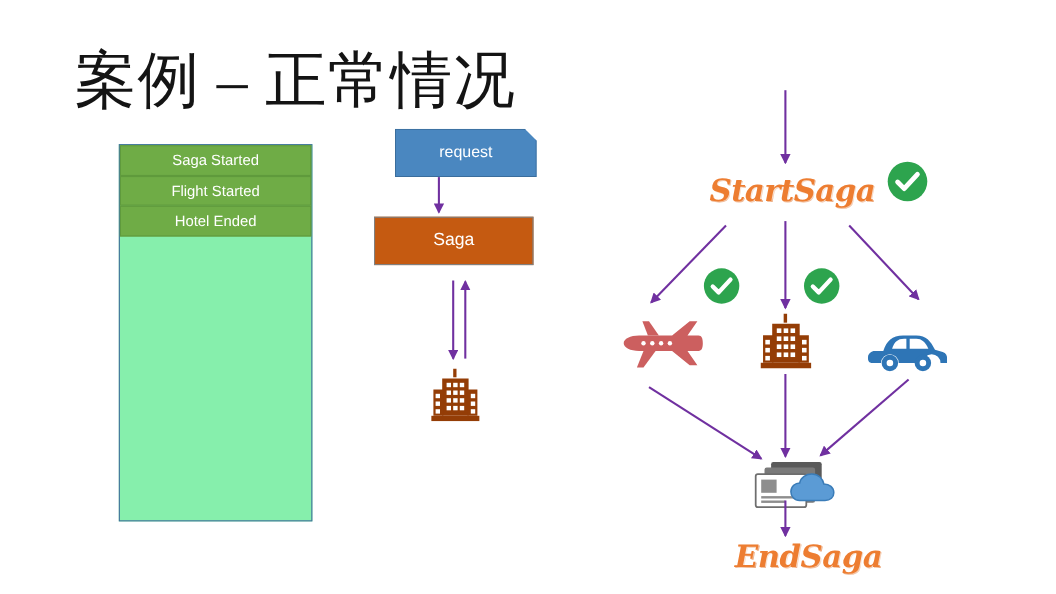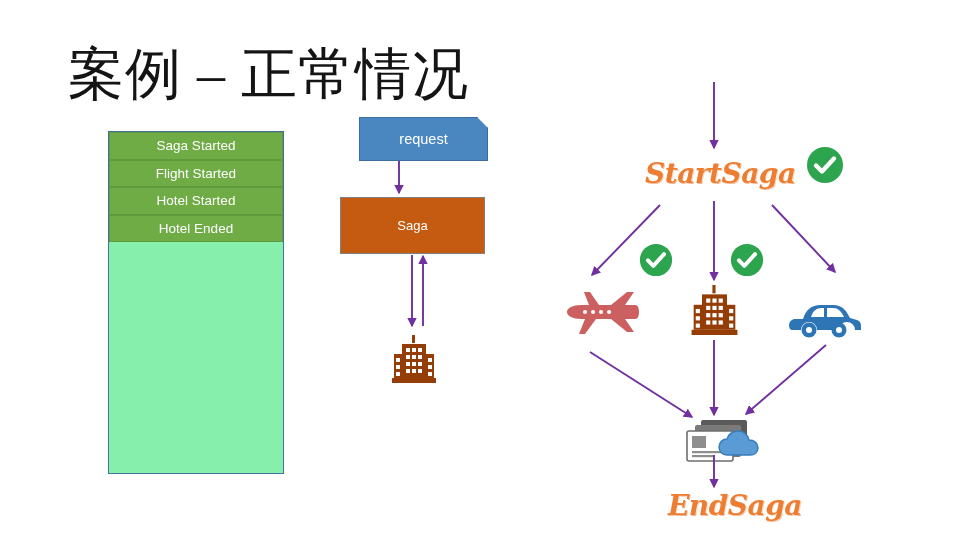--- a/index.html
+++ b/index.html
@@ -68,26 +68,26 @@
     display: flex;
     align-items: center;
     justify-content: center;
     clip-path: polygon(0 0, calc(100% - 11px) 0, 100% 11px, 100% 100%, 0 100%);
   }
   #saga-box {
     position: absolute;
     left: 340px;
     top: 197px;
     width: 145px;
-    height: 57px;
+    height: 44px;
     background: #C55A11;
     border: 1.5px solid #808080;
     box-sizing: border-box;
     color: #ffffff;
-    font-size: 13px;
+    font-size: 16px;
     display: flex;
     align-items: center;
     justify-content: center;
   }
 
   
   .saga-script {
     position: absolute;
     font-family: "DejaVu Serif", serif;
     font-style: italic;
@@ -115,21 +115,20 @@
   }
 </style>
 </head>
 <body>
 
 <div id="slide-title">案例 – 正常情况</div>
 
 <div id="event-log-panel">
   <div class="log-item">Saga Started</div>
   <div class="log-item">Flight Started</div>
-  <div class="log-item">Hotel Started</div>
   <div class="log-item">Hotel Ended</div>
 </div>
 
 <div id="request-box">request</div>
 
 <div id="saga-box">Saga</div>
 
 <div class="ico" style="left:392px; top:335px;">
   <svg width="44" height="48" viewBox="0 0 44 48" aria-hidden="true">
     <g fill="#943D06">

